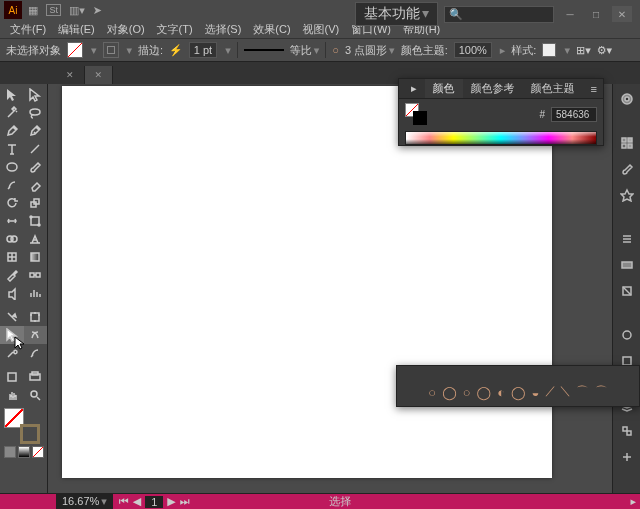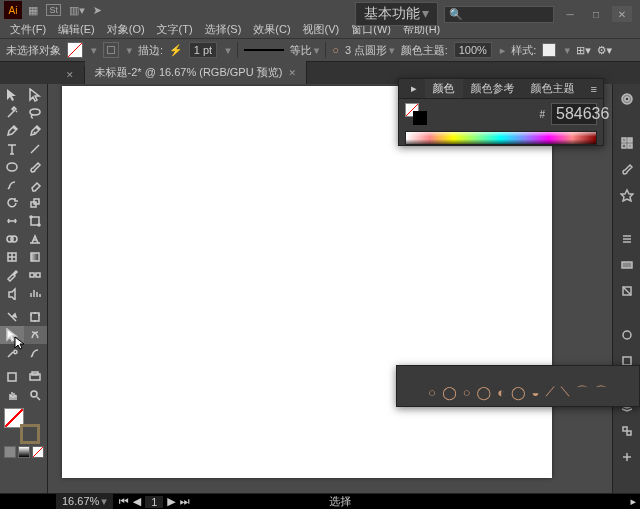--- a/index.html
+++ b/index.html
@@ -45,26 +45,26 @@
 .cp-tabs{height:20px;background:#333;display:flex;align-items:center;font-size:10px;color:#888;border-bottom:1px solid #222}
 .cp-tabs span{padding:0 8px;height:100%;display:flex;align-items:center}
 .cp-tabs span.act{background:#3a3a3a;color:#ddd}
 .cp-tabs .tri{margin-left:4px}
 .cp-tabs .menu{margin-left:auto;padding:0 6px}
 .cp-body{padding:4px 6px;display:flex;align-items:center;gap:6px}
 .cp-sw{position:relative;width:22px;height:22px}
 .cp-sw .a{position:absolute;width:14px;height:14px;top:0;left:0;background:linear-gradient(135deg,#fff 46%,red 46%,red 54%,#fff 54%);border:1px solid #888}
 .cp-sw .b{position:absolute;width:14px;height:14px;bottom:0;right:0;border:2px solid #000;background:#000}
 .cp-body .hash{color:#ccc;font-size:10px;margin-left:auto}
-.cp-body .hex{background:#222;border:1px solid #555;padding:1px 4px;font-size:16px;width:46px;text-align:left}
+.cp-body .hex{background:#222;border:1px solid #555;padding:1px 4px;font-size:10px;width:46px;text-align:left}
 .spectrum{margin:2px 6px 4px;height:14px;background:linear-gradient(90deg,#fff,#f88,#ff0,#8f8,#0ff,#88f,#f0f,#f88,#800);border:1px solid #222;position:relative}
 .spectrum::before{content:"";position:absolute;inset:0;background:linear-gradient(180deg,rgba(255,255,255,.6),transparent 40%,transparent 60%,rgba(0,0,0,.6))}
 .shape-panel{position:absolute;bottom:102px;right:0;width:244px;height:42px;background:#3a3a3a;border:1px solid #222;box-shadow:0 2px 8px rgba(0,0,0,.5);padding:12px 6px 0;display:flex;gap:6px;align-items:center;justify-content:center}
 .shape-panel span{color:#c97; font-size:13px}
-.statusbar{position:absolute;bottom:0;left:0;right:0;height:16px;background:#000000;border-top:1px solid #222;display:flex;align-items:center;font-size:10px;color:#bbb}
+.statusbar{position:absolute;bottom:0;left:0;right:0;height:16px;background:#be185d;border-top:1px solid #222;display:flex;align-items:center;font-size:10px;color:#bbb}
 .statusbar .zoom{background:#222;padding:1px 6px;margin-left:56px;margin-right:6px}
 .statusbar .nav{display:flex;gap:4px;align-items:center;color:#888}
 .statusbar .mid{margin:0 auto}
 .cursor{position:absolute;top:336px;left:14px;width:12px;height:14px;pointer-events:none;z-index:50}
 .cursor svg{width:12px;height:14px}
 </style>
 </head>
 <body>
 
 <div class="titlebar">
@@ -122,21 +122,20 @@
     <span class="dd-arr"></span>
   <span>⊞▾</span>
   <span>⚙▾</span>
 </div>
 
 <div class="tabbar">
   <div class="tab">
       <span class="x">✕</span>
     </div>
   <div class="tab active">
-      <span>未标题-2* @ 16.67% (RGB/GPU 预览)</span>
       <span class="x">✕</span>
     </div>
 </div>
 
 <div class="main">
   <div class="toolcol">
     <div class="toolrow">
         <div class="tool fill">
           <svg viewBox="0 0 14 14">
             <path d="M2 1l0 11 3-3 2 4 2-1-2-4 4 0z"></path>

